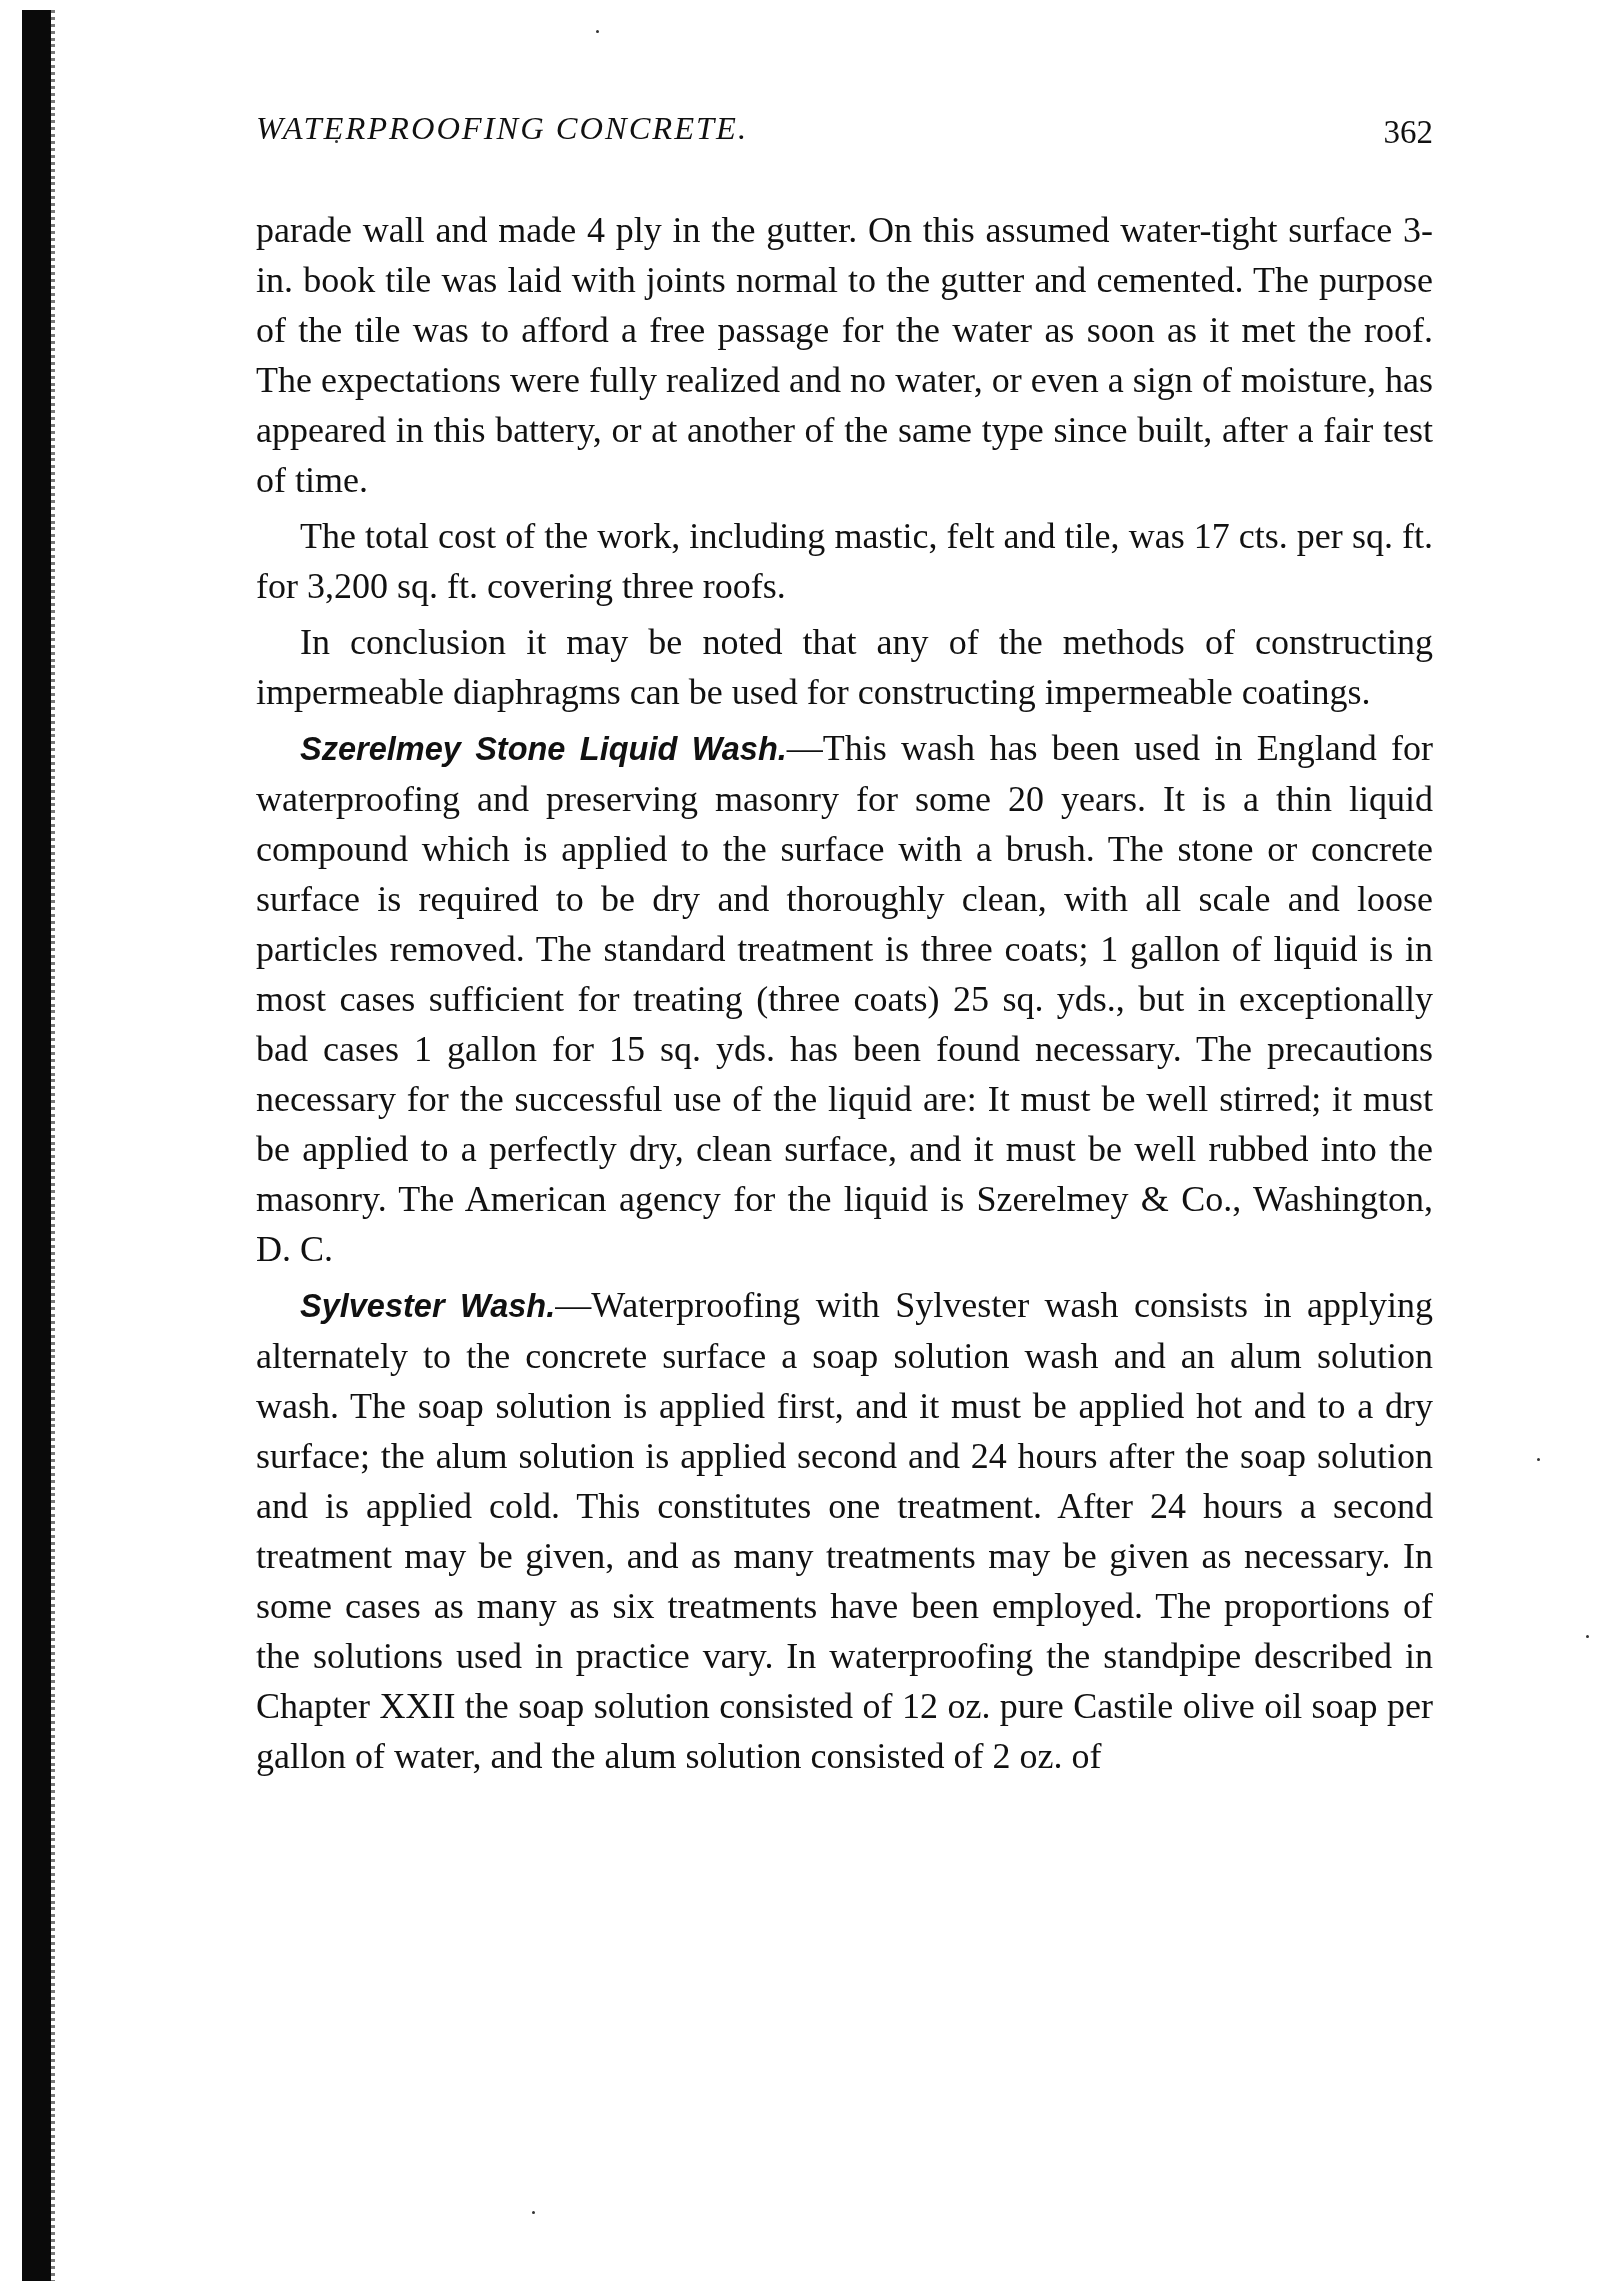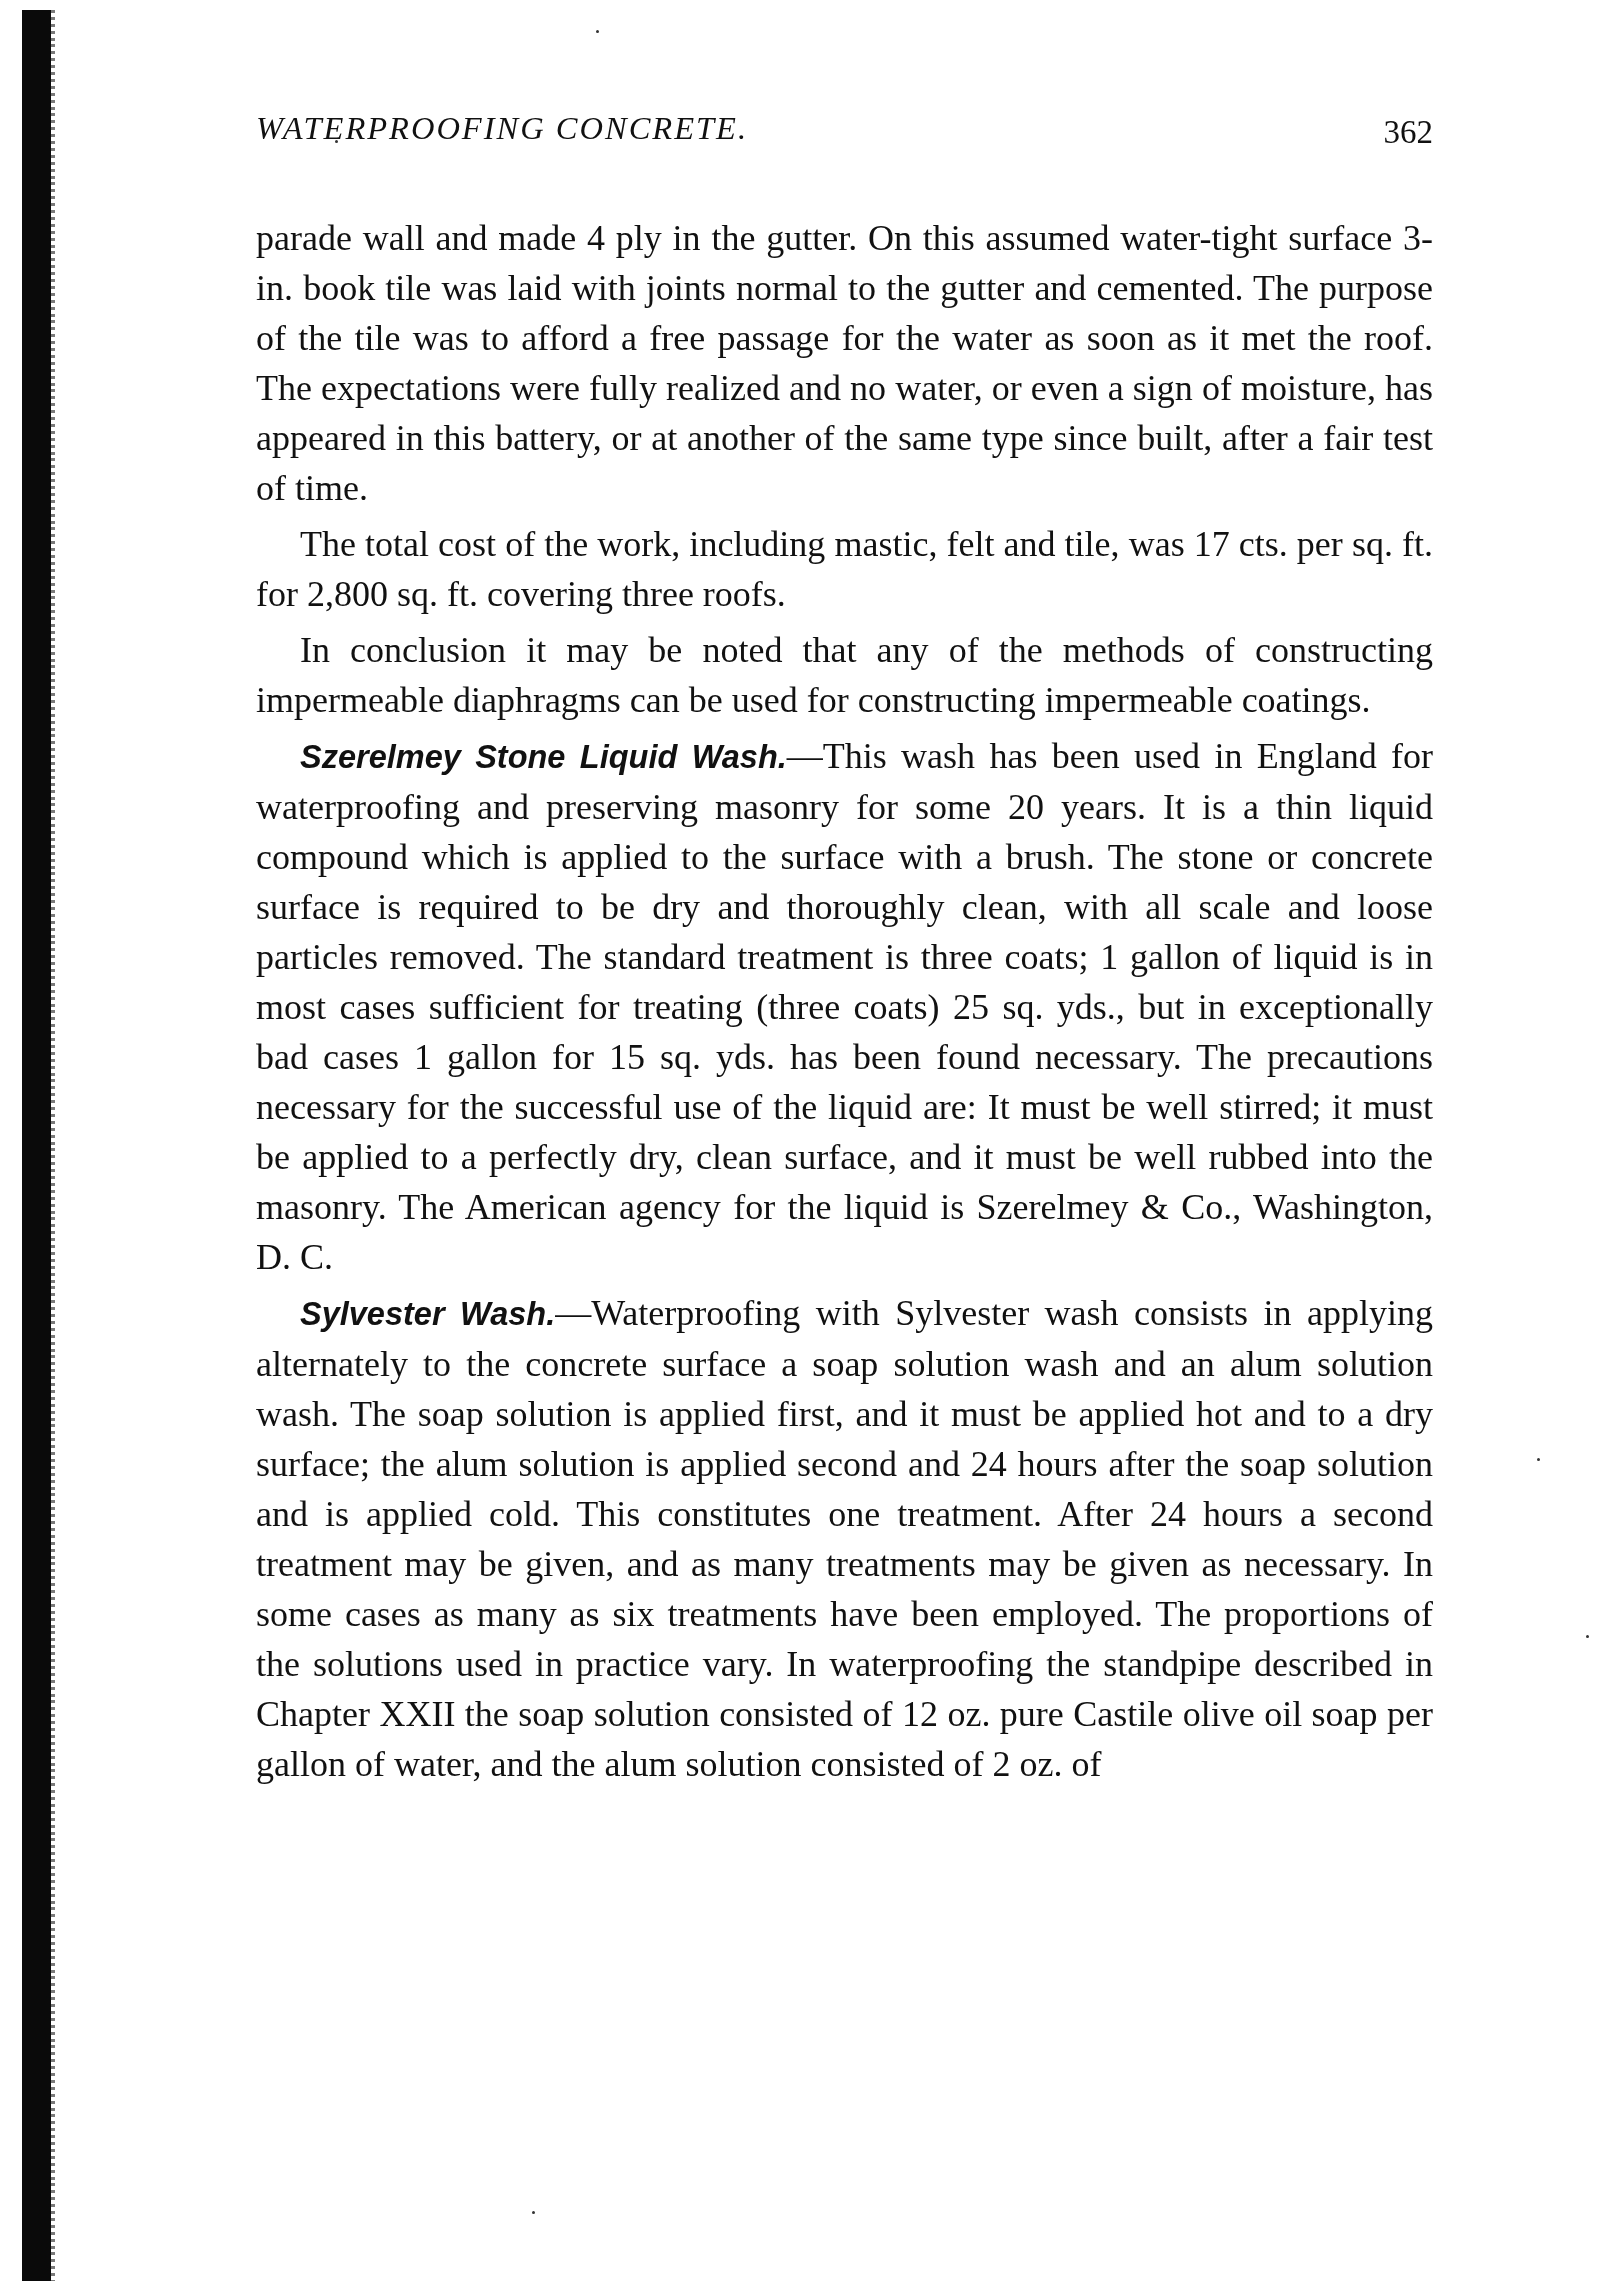--- a/index.html
+++ b/index.html
@@ -4,38 +4,38 @@
 <style>
   html,body{margin:0;padding:0;background:#fff;}
   body{width:1616px;height:2290px;position:relative;overflow:hidden;font-family:"Liberation Serif","DejaVu Serif",serif;color:#111;}
   .binding{position:absolute;left:21.7px;top:9.9px;width:29.6px;height:2271px;background:#0a0a0a;}
   .binding-edge{position:absolute;left:51px;top:9.9px;width:3.9px;height:2271px;background:repeating-linear-gradient(180deg,#222 0 3px,#fff 3px 6.9px);opacity:.6;}
   .running-head{position:absolute;top:110px;left:256px;width:1177px;height:49px;}
   .running-title{position:absolute;left:0;width:100%;text-align:left;font-style:italic;font-size:32.5px;letter-spacing:2px;padding-right:19.7px;box-sizing:border-box;}
   .page-num{position:absolute;right:0;top:3.9px;font-size:33px;}
   .body-text{position:absolute;top:205px;left:256px;width:1177px;font-size:36px;line-height:50px;text-align:justify;}
   .body-text p{margin:0 0 5.9px 0;text-indent:44px;}
-  .body-text p.cont{text-indent:0;margin-top:8px;}
+  .body-text p.cont{text-indent:0;}
   .lead{font-family:"Liberation Sans","DejaVu Sans",sans-serif;font-weight:bold;font-size:32.5px;font-style:italic;}
   .speck{position:absolute;width:3px;height:3px;background:#333;border-radius:50%;}
 </style>
 </head>
 <body>
 
 <div class="binding"></div>
 <div class="binding-edge"></div>
 
 <div class="running-head">
   <div class="running-title">WATERPROOFING CONCRETE.</div>
   <div class="page-num">362</div>
 </div>
 
 <div class="body-text">
   <p class="cont"><span>parade wall and made 4 ply in the gutter. On this assumed water-tight surface 3-in. book tile was laid with joints normal to the gutter and cemented. The purpose of the tile was to afford a free passage for the water as soon as it met the roof. The expectations were fully realized and no water, or even a sign of moisture, has appeared in this battery, or at another of the same type since built, after a fair test of time.</span></p>
-  <p><span>The total cost of the work, including mastic, felt and tile, was 17 cts. per sq. ft. for 2,800 sq. ft. covering three roofs.</span></p>
+  <p><span>The total cost of the work, including mastic, felt and tile, was 17 cts. per sq. ft. for 3,200 sq. ft. covering three roofs.</span></p>
   <p><span>In conclusion it may be noted that any of the methods of constructing impermeable diaphragms can be used for constructing impermeable coatings.</span></p>
   <p><span class="lead">Szerelmey Stone Liquid Wash.</span><span>—This wash has been used in England for waterproofing and preserving masonry for some 20 years. It is a thin liquid compound which is applied to the surface with a brush. The stone or concrete surface is required to be dry and thoroughly clean, with all scale and loose particles removed. The standard treatment is three coats; 1 gallon of liquid is in most cases sufficient for treating (three coats) 25 sq. yds., but in exceptionally bad cases 1 gallon for 15 sq. yds. has been found necessary. The precautions necessary for the successful use of the liquid are: It must be well stirred; it must be applied to a perfectly dry, clean surface, and it must be well rubbed into the masonry. The American agency for the liquid is Szerelmey &amp; Co., Washington, D. C.</span></p>
   <p><span class="lead">Sylvester Wash.</span><span>—Waterproofing with Sylvester wash consists in applying alternately to the concrete surface a soap solution wash and an alum solution wash. The soap solution is applied first, and it must be applied hot and to a dry surface; the alum solution is applied second and 24 hours after the soap solution and is applied cold. This constitutes one treatment. After 24 hours a second treatment may be given, and as many treatments may be given as necessary. In some cases as many as six treatments have been employed. The proportions of the solutions used in practice vary. In waterproofing the standpipe described in Chapter XXII the soap solution consisted of 12 oz. pure Castile olive oil soap per gallon of water, and the alum solution consisted of 2 oz. of</span></p>
 </div>
 
 <div class="speck" style="left:596px;top:29.6px"></div>
 <div class="speck" style="left:335px;top:140px"></div>
 <div class="speck" style="left:1251px;top:808px"></div>
 <div class="speck" style="left:1537px;top:1458px"></div>
 <div class="speck" style="left:1586px;top:1635px"></div>

